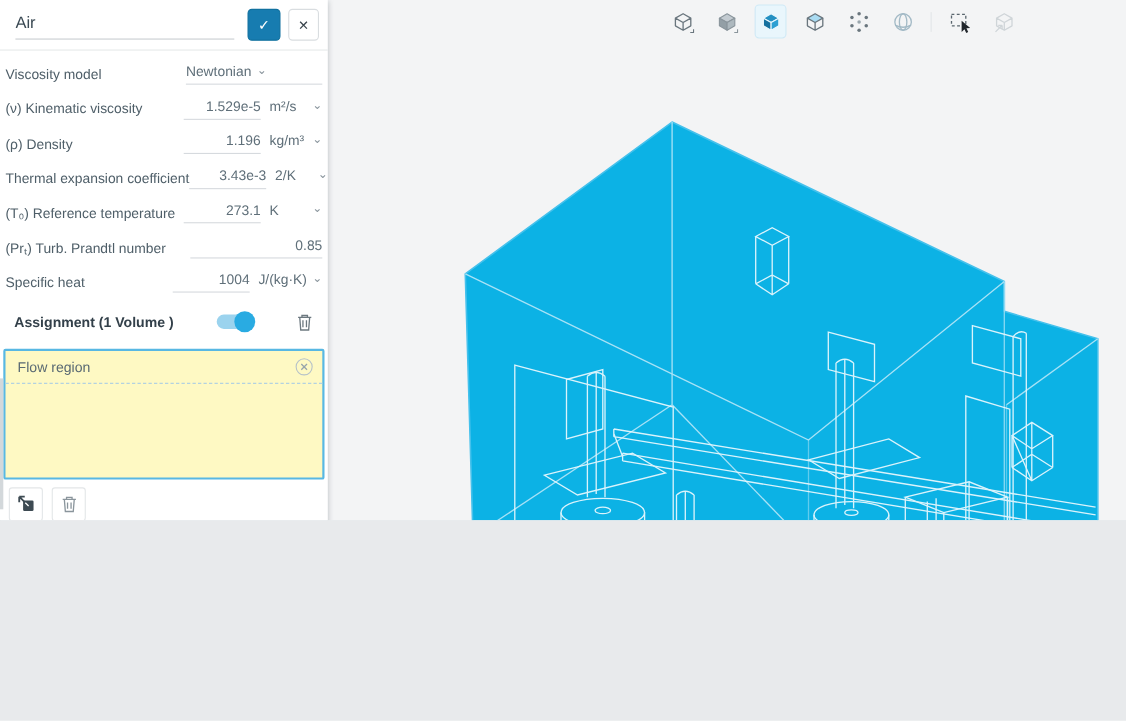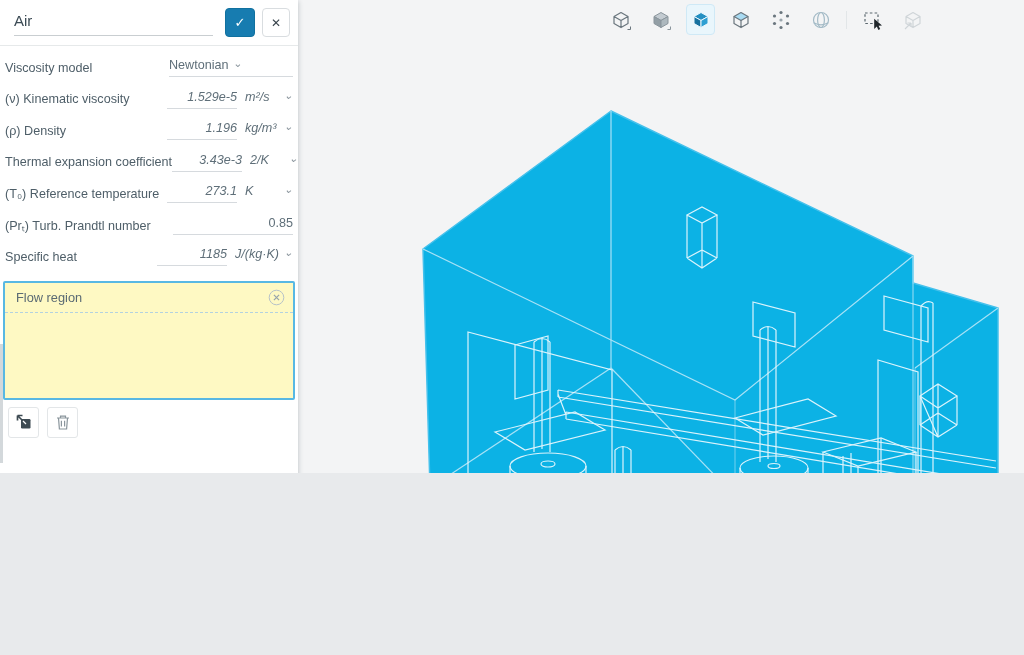--- a/index.html
+++ b/index.html
@@ -14,21 +14,21 @@
   .name-input{flex:1;border:0;outline:0;background:transparent;border-bottom:1px solid #c9ced1;
               font:15px "Liberation Sans",sans-serif;color:#3b4a54;padding:2px 0 6px;margin-right:12px;}
   .btn-check{width:28px;height:27px;background:#177cb0;border:1px solid #11719f;border-radius:4px;
              color:#fff;font-size:13px;display:flex;align-items:center;justify-content:center;margin-right:7px;cursor:pointer;}
   .btn-close{width:26px;height:27px;background:#fff;border:1px solid #d9dde0;border-radius:4px;
              color:#39444c;font-size:12px;display:flex;align-items:center;justify-content:center;cursor:pointer;}
 
   .rows{padding-top:6px;}
   .row{height:31.5px;display:flex;align-items:center;justify-content:space-between;padding:0 5px;}
   .lbl{font-size:12.6px;color:#4e5e68;white-space:nowrap;}
-  .vu{display:flex;align-items:baseline;font-size:12.6px;color:#5f6f79;font-style:italic;}
+  .vu{display:flex;align-items:baseline;font-size:12.6px;color:#5f6f79;}
   .val{width:70px;text-align:right;border-bottom:1px solid #d6dade;padding-bottom:4px;}
   .unit{min-width:34px;text-align:left;margin-left:8px;white-space:nowrap;color:#5f6f79;}
   .chev{width:14px;text-align:right;color:#8b969e;font-size:11px;position:relative;top:-2px;cursor:pointer;}
   .val-plain{width:120px;text-align:right;border-bottom:1px solid #d6dade;padding-bottom:4px;
              font-size:12.6px;color:#5f6f79;}
   .vg-model{display:flex;align-items:baseline;width:124px;
             border-bottom:1px solid #d6dade;padding-bottom:4px;font-size:12.6px;color:#5f6f79;}
 
   .assign-row{display:flex;align-items:center;padding:0 13px;height:32px;margin-top:4px;}
   .assign-label{font-size:12.8px;font-weight:bold;color:#33404a;}
@@ -123,27 +123,40 @@
 
 
       <div class="row">
         <span class="lbl">(Prₜ) Turb. Prandtl number</span>
         <span class="val-plain">0.85</span>
       </div>
 
       <div class="row">
         <span class="lbl">Specific heat</span>
         <span class="vu">
-          <span class="val">1185</span>
+          <span class="val">1004</span>
           <span class="unit">J/(kg·K)</span>
           <span class="chev">⌄</span>
         </span>
       </div>
     </div>
 
+    <div class="assign-row">
+      <span class="assign-label">Assignment (1 Volume )</span>
+      <div class="toggle">
+          <div class="knob"></div>
+        </div>
+      <svg width="16" height="18" viewBox="0 0 16 18">
+        <g fill="none" stroke="#6d7980" stroke-width="1.2">
+          <path d="M2,4.5 H14 M5.5,4.5 V2.8 H10.5 V4.5"></path>
+          <path d="M3.5,4.5 L4.4,16 H11.6 L12.5,4.5"></path>
+          <path d="M6.4,7.2 V13.4 M9.6,7.2 V13.4"></path>
+        </g>
+      </svg>
+    </div>
 
     <div class="chip">
       <div class="chip-head">
         <span class="chip-label">Flow region</span>
         <svg width="17" height="17" viewBox="0 0 17 17">
           <circle cx="8.5" cy="8.5" r="7.3" fill="none" stroke="#b6c2c9" stroke-width="1"></circle>
           <path d="M5.9,5.9 L11.1,11.1 M11.1,5.9 L5.9,11.1" stroke="#97a4ac" stroke-width="1.2"></path>
         </svg>
       </div>
     </div>

